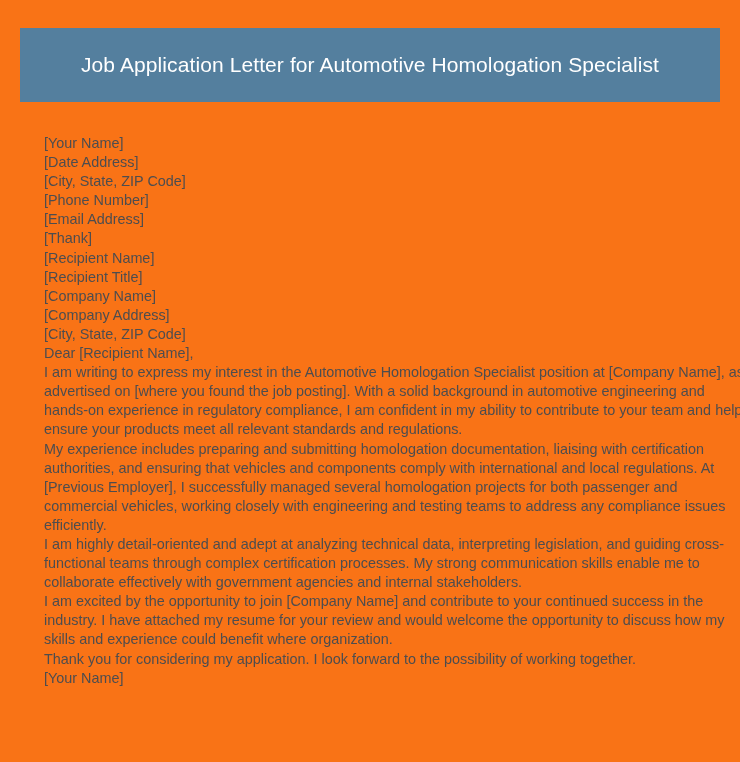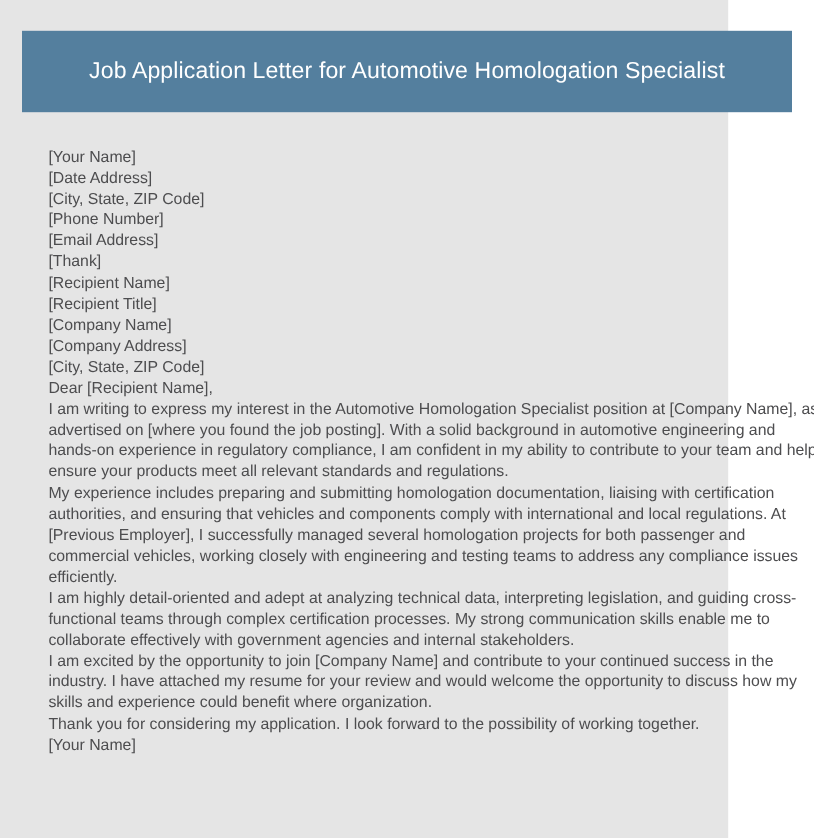--- a/index.html
+++ b/index.html
@@ -8,23 +8,23 @@
     background: #ffffff;
   }
   body {
     width: 740px;
     height: 762px;
     font-family: "Liberation Sans", sans-serif;
     overflow: hidden;
   }
   .page {
     position: relative;
-    width: 662px;
+    width: 740px;
     height: 762px;
-    background: #e5e5e5;
+    background: #f97316;
   }
   .header-banner {
     position: absolute;
     left: 20px;
     top: 28px;
     width: 700px;
     height: 74px;
     background: #547f9e;
     display: flex;
     align-items: center;

